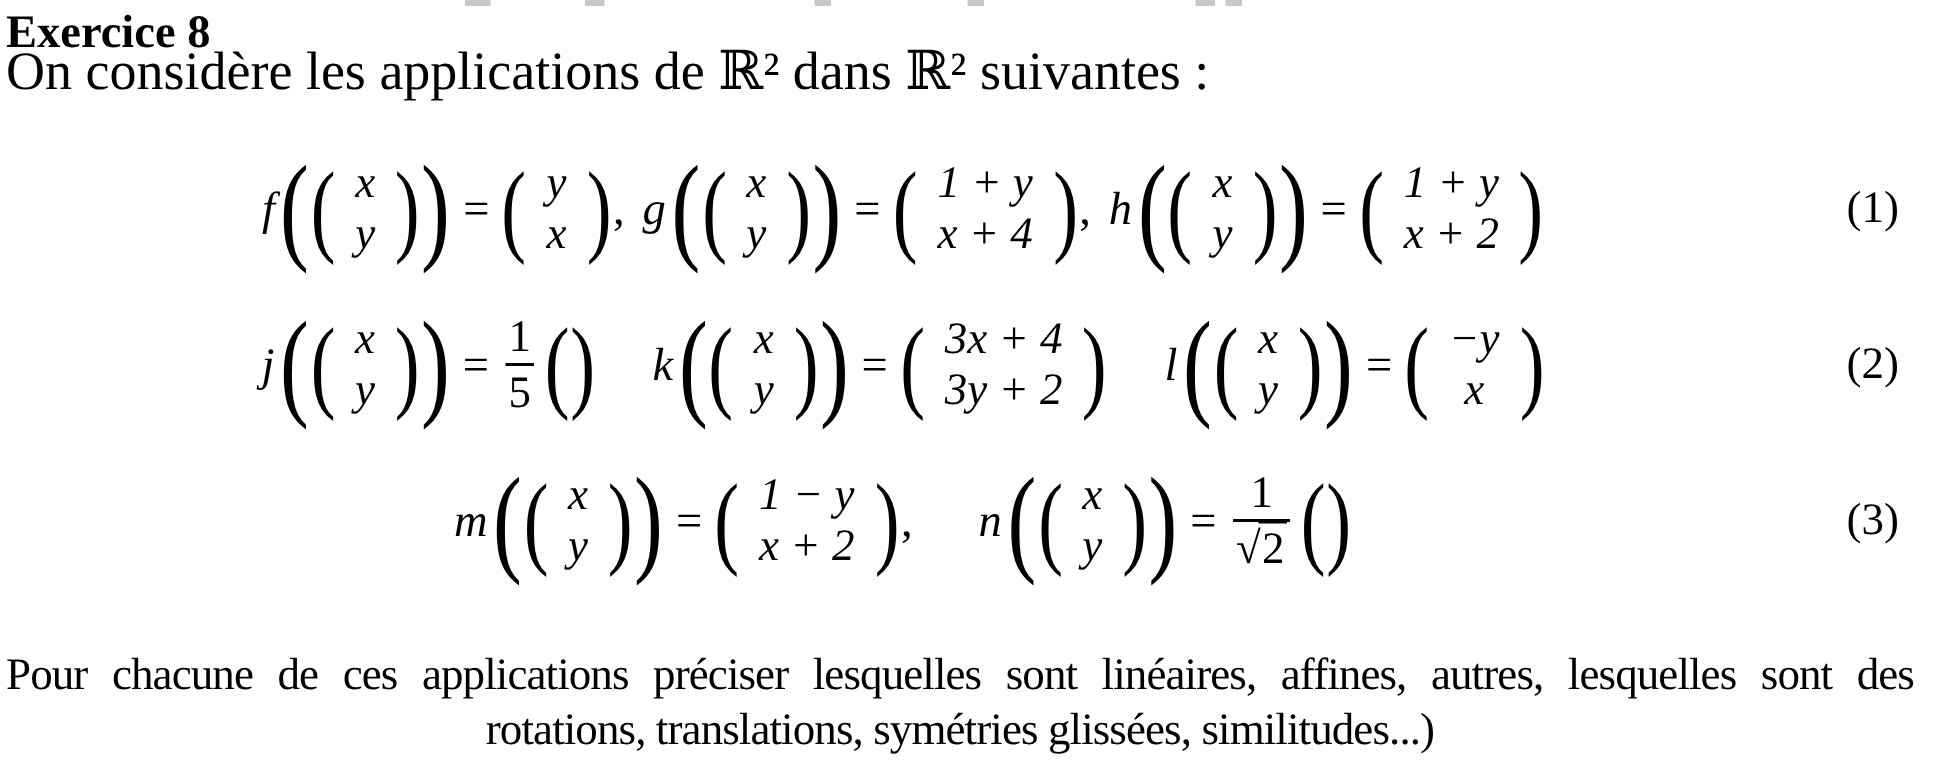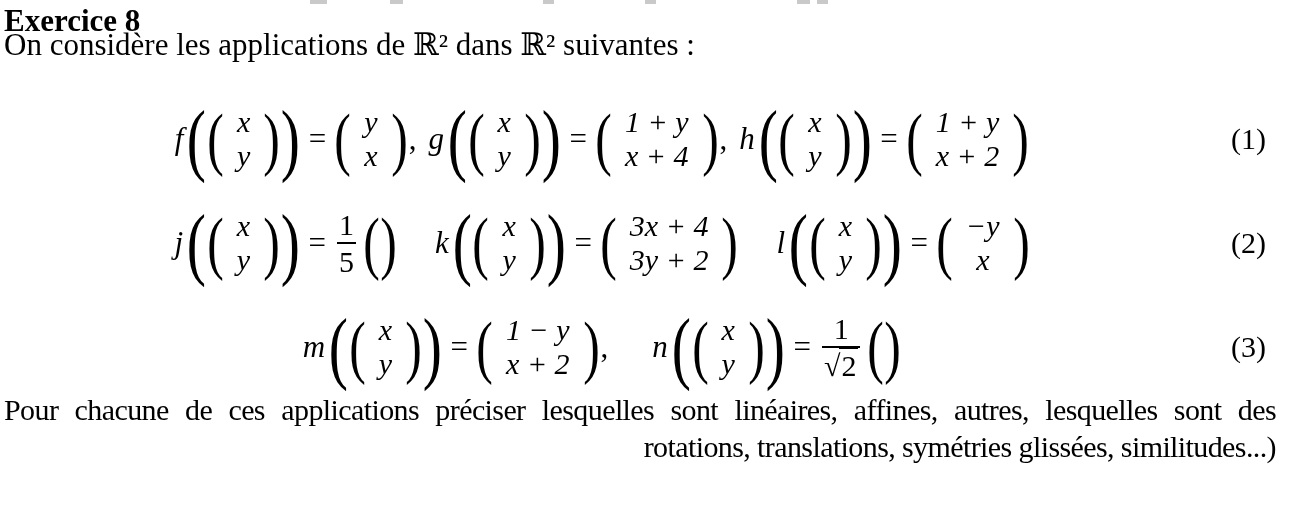--- a/index.html
+++ b/index.html
@@ -6,21 +6,21 @@
   html, body { margin: 0; padding: 0; }
   body {
     width: 1293px; height: 507px;
     background: #ffffff; color: #000000;
     font-family: "Liberation Serif", "DejaVu Serif", serif;
     position: relative; overflow: hidden;
   }
   .artifact { position: absolute; top: 0; height: 4px; background: #c9c9c9; }
 
   .title { position: absolute; left: 4px; top: 3px; font-size: 31px; font-weight: bold; white-space: nowrap; }
-  .intro { position: absolute; left: 4px; top: 26px; font-size: 31px; white-space: nowrap; }
+  .intro { position: absolute; left: 4px; top: 26px; font-size: 36px; white-space: nowrap; }
 
   .eq-row {
     position: absolute; left: 0; width: 1204px; height: 80px;
     display: flex; justify-content: center; align-items: center;
     font-size: 31px;
   }
   .eq-row.r1 { top: 99px; }
   .eq-row.r2 { top: 203px; }
   .eq-row.r3 { top: 307px; }
   .eq-row.r1 .term + .term { margin-left: 12px; }
@@ -49,22 +49,22 @@
   .frac .num, .frac .den { padding: 0 2px; white-space: nowrap; }
   .frac .bar { align-self: stretch; height: 2px; background: #000; margin: 2px 0; }
   .radarg { border-top: 2px solid #000; margin-left: -1px; padding: 0 2px; }
 
   .eq-tag { position: absolute; left: 1231px; top: 50%; transform: translateY(-50%); font-size: 30px; }
 
   .para {
     position: absolute; left: 4px; top: 391px; width: 1272px;
     font-size: 30px; line-height: 37px; letter-spacing: -0.6px;
   }
-  .para .jline { text-align: justify; text-align-last: justify; white-space: normal; }
-  .para .lline { text-align: right; }
+  .para .jline { text-align: justify; text-align-last: justify; white-space: normal; margin-top: 40px; }
+  .para .lline { text-align: center; }
 </style>
 </head>
 <body>
 
 <div class="artifact" style="left:310px;width:17px;"></div>
 <div class="artifact" style="left:390px;width:13px;"></div>
 <div class="artifact" style="left:543px;width:11px;"></div>
 <div class="artifact" style="left:645px;width:11px;"></div>
 <div class="artifact" style="left:797px;width:13px;"></div>
 <div class="artifact" style="left:817px;width:11px;"></div>

